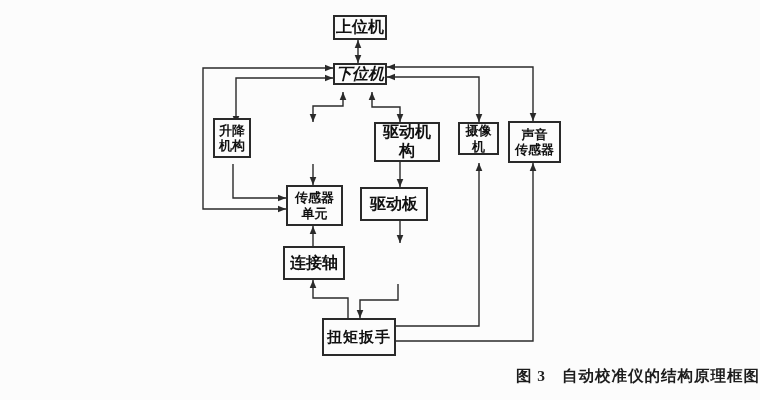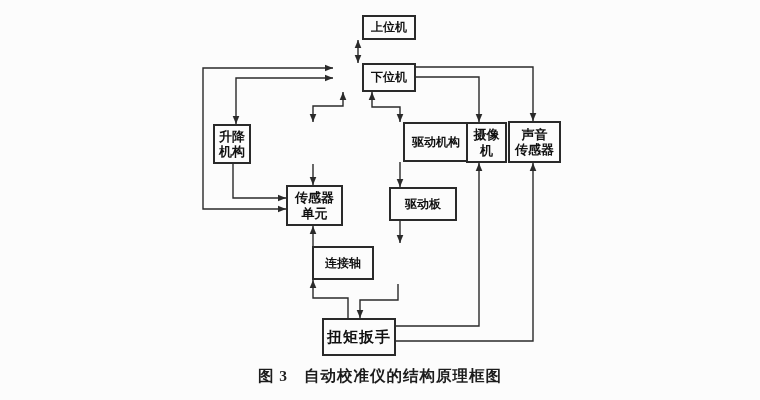--- a/index.html
+++ b/index.html
@@ -16,26 +16,26 @@
   .box{
     position:absolute;
     border:2px solid var(--line,#2a2a2a);
     background:var(--bg,#fcfcfc);
     color:var(--txt,#111);
     display:flex;align-items:center;justify-content:center;
     text-align:center;font-weight:bold;
     white-space:pre-line;line-height:1.18;
     box-sizing:border-box;
   }
-  .fs14{font-size:12px;margin-left:29px;}
+  .fs14{font-size:16px;}
   .fs13{font-size:13px;}
   .fs15{font-size:15px;letter-spacing:1px;}
   .caption{
     position:absolute;left:0;top:366px;width:760px;
-    text-align:center;color:#1c1c1c;
+    text-align:right;color:#1c1c1c;
     font-family:"Liberation Serif", serif;
     font-size:15.5px;font-weight:bold;letter-spacing:1px;
   }
   .caption .figlabel{margin-right:16px;}
 </style>
 </head>
 <body style="--line: #2a2a2a; --txt: #111111; --bg: #fcfcfc;">
 
 <div class="stage">
 
@@ -124,29 +124,29 @@
     </g>
 
     <g>
       <path d="M396,341 H533 V163"></path>
       <polygon points="533,163 529.7,171 536.3,171"></polygon>
     </g>
   </svg>
 
   <div class="box fs14" style="left:333px;top:15px;width:54px;height:25px;">上位机</div>
 
-  <div class="box fs14" style="left:333px;top:63px;width:54px;height:29px;">下位机</div>
+  <div class="box fs14" style="left:333px;top:63px;width:54px;height:22px;font-style:italic;">下位机</div>
 
-  <div class="box fs13" style="left:213px;top:124px;width:38px;height:40px;">升降
+  <div class="box fs13" style="left:213px;top:118px;width:38px;height:40px;">升降
 机构</div>
 
 
   <div class="box fs14" style="left:374px;top:122px;width:66px;height:40px;">驱动机构</div>
 
-  <div class="box fs13" style="left:458px;top:122px;width:41px;height:41px;margin-left:8px;">摄像
+  <div class="box fs13" style="left:458px;top:122px;width:41px;height:33px;">摄像
 机</div>
 
   <div class="box fs13" style="left:508px;top:121px;width:53px;height:42px;">声音
 传感器</div>
 
   <div class="box fs13" style="left:286px;top:185px;width:57px;height:41px;">传感器
 单元</div>
 
   <div class="box fs14" style="left:360px;top:187px;width:68px;height:34px;">驱动板</div>
 

